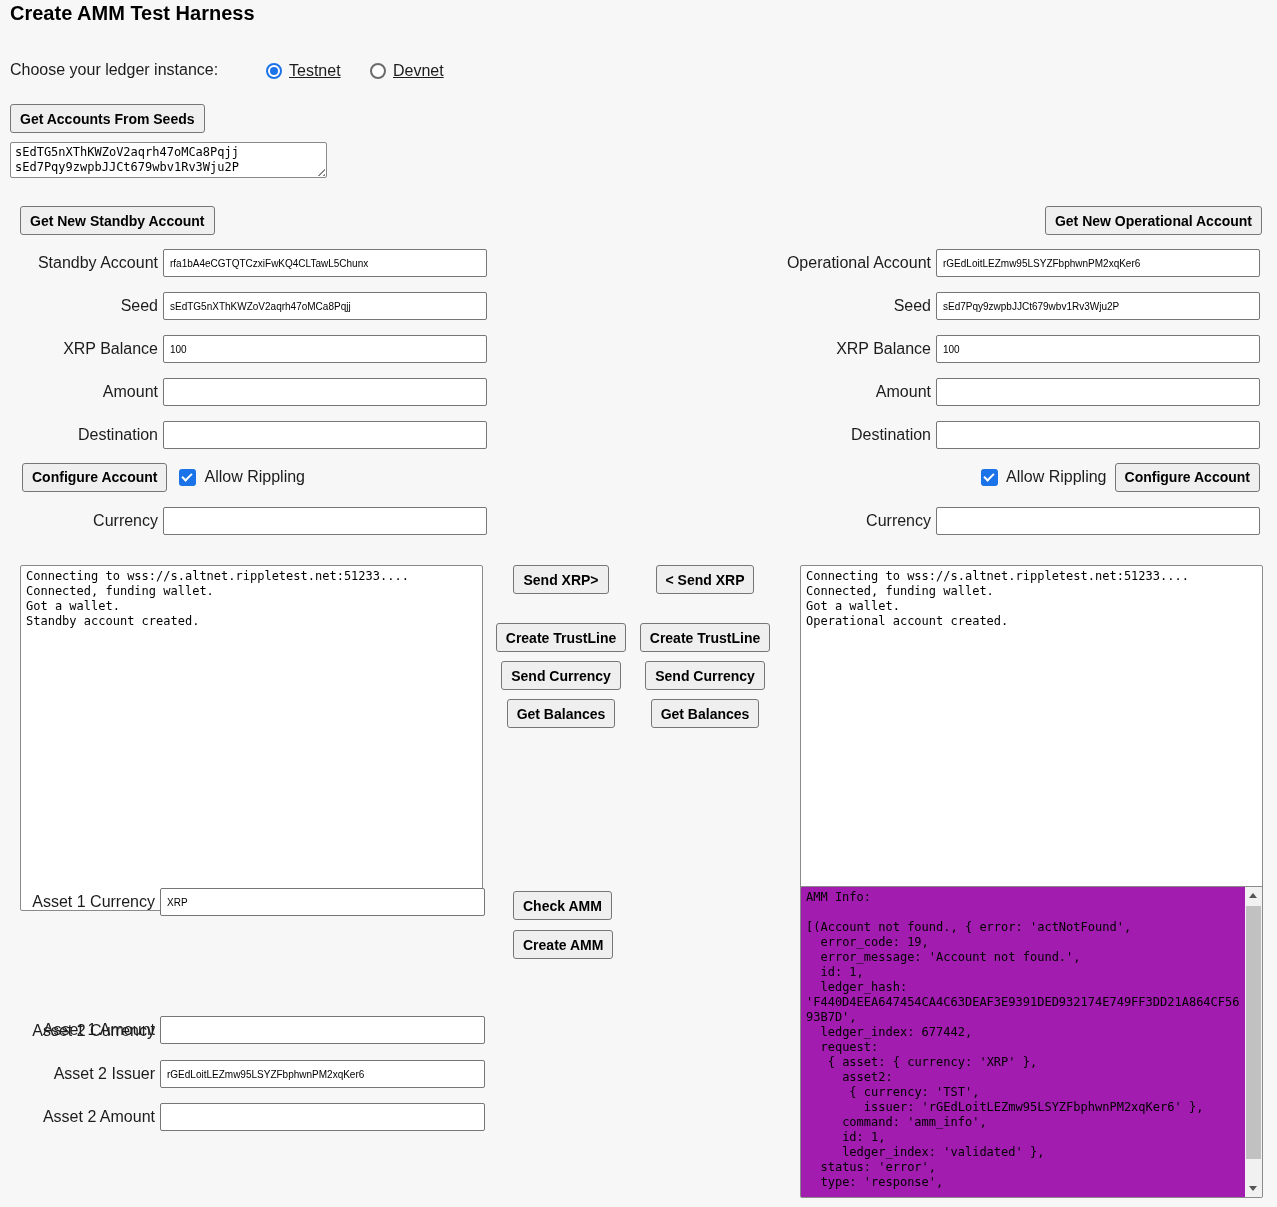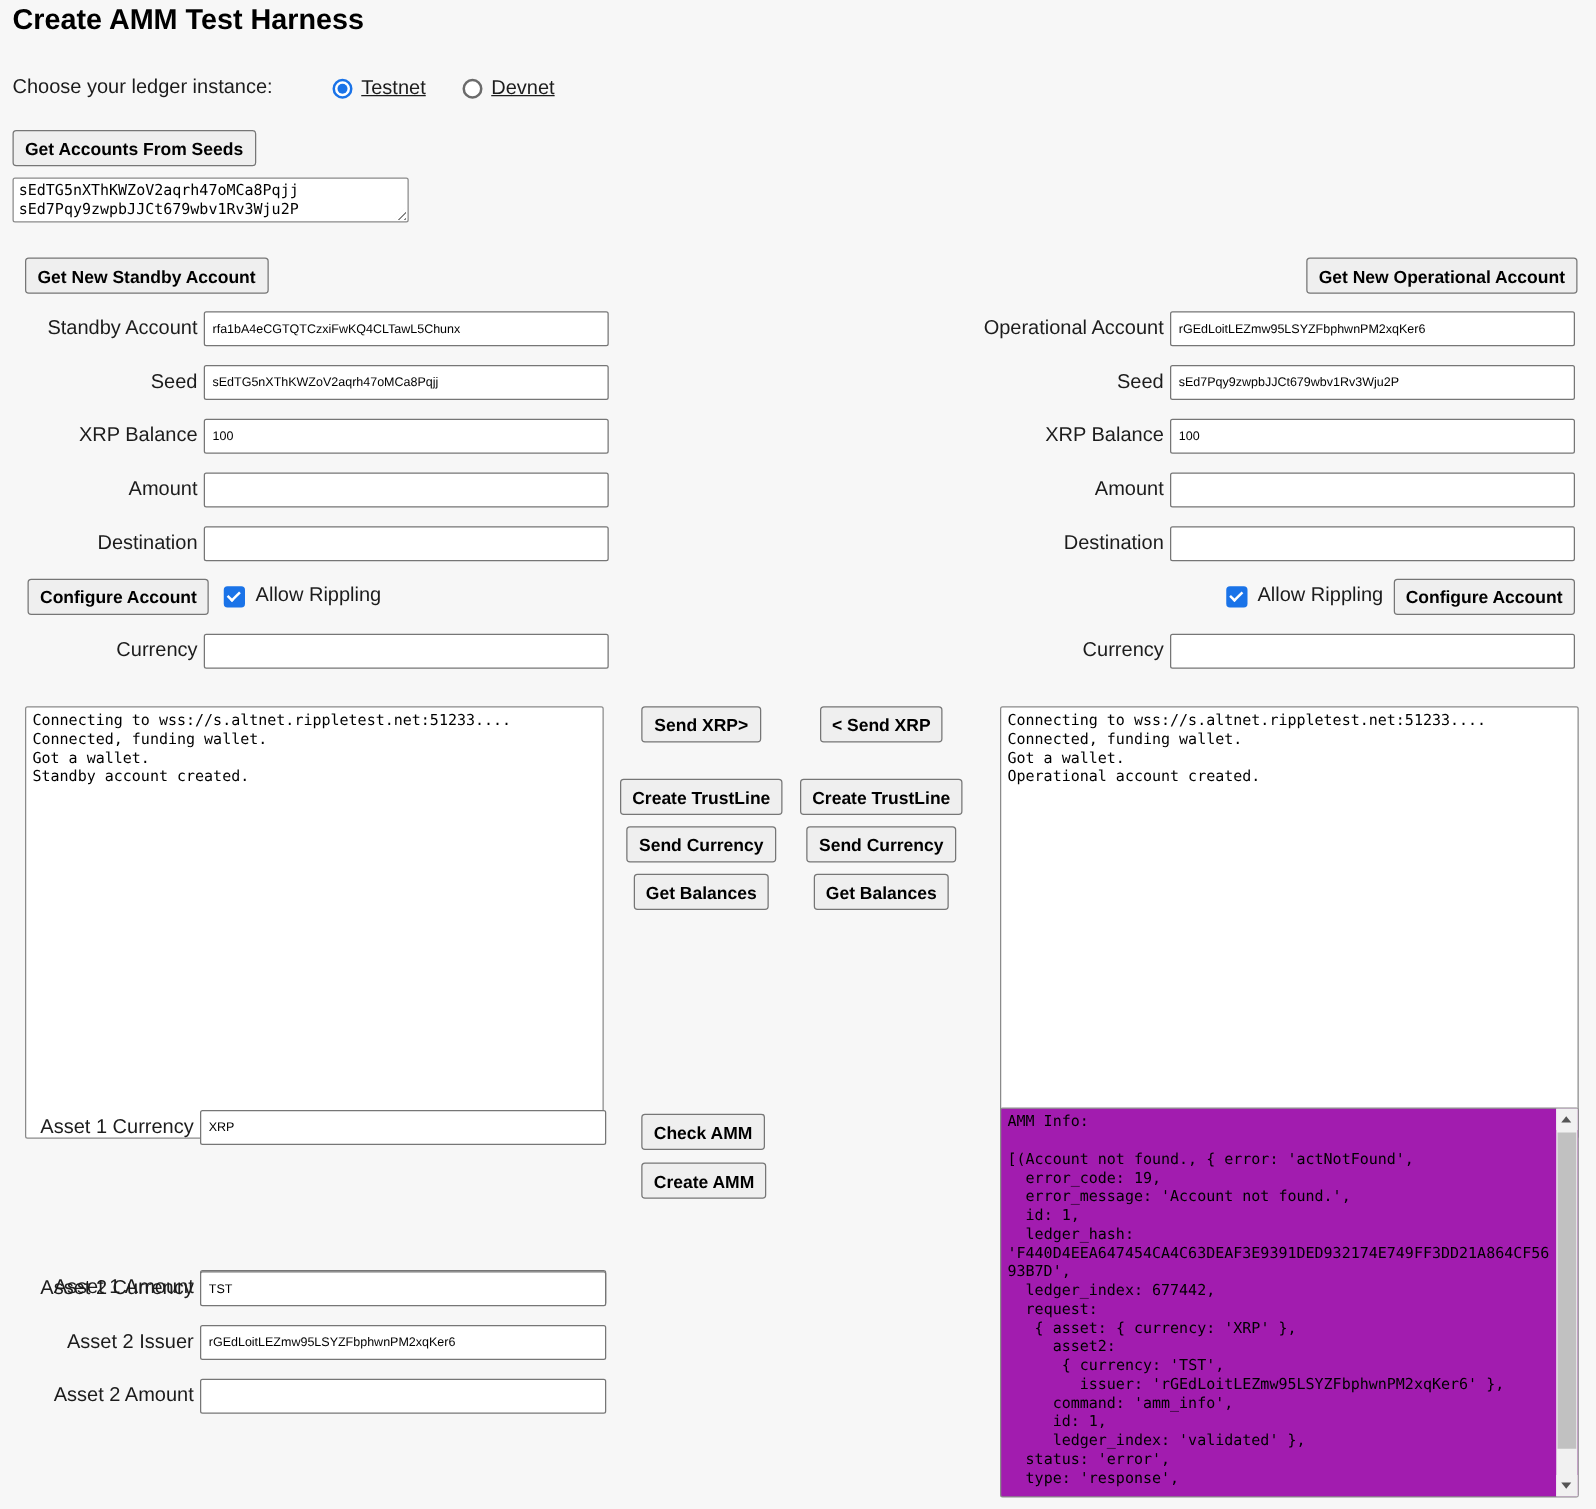--- a/index.html
+++ b/index.html
@@ -1,19 +1,19 @@
 <!DOCTYPE html>
 <html><head>
 <meta charset="utf-8">
 <style>
   html,body{margin:0;padding:0;background:#f7f7f7;}
   .page{position:relative;width:1277px;height:1207px;background:#f7f7f7;overflow:hidden;
         font-family:"Liberation Sans",sans-serif;color:#1c1c1c;}
   .abs{position:absolute;}
-  h1.title{position:absolute;left:10px;top:2px;margin:0;font-size:23px;font-weight:bold;color:#000;}
+  h1.title{position:absolute;left:10px;top:2px;margin:0;font-size:20px;font-weight:bold;color:#000;}
   .field-label{font-size:16px;color:#1c1c1c;white-space:nowrap;}
   .row{position:absolute;height:28px;display:flex;align-items:center;}
   .lw158{width:158px;text-align:right;padding-right:5px;flex:none;}
   .lw161{width:161px;text-align:right;padding-right:5px;flex:none;}
   .lw155{width:155px;text-align:right;padding-right:5px;flex:none;}
   .tbox{height:28px;box-sizing:border-box;border:1px solid #767676;border-radius:2px;background:#fff;
         font-size:10px;font-family:"Liberation Sans",sans-serif;padding:2px 6px;color:#000;}
   .w324{width:324px;}
   .w325{width:325px;}
   .btn{background:#efefef;border:1px solid #767676;border-radius:3px;
@@ -168,21 +168,20 @@
   <div class="row" style="top:888px;left:0;">
     <span class="field-label lw155">Asset 1 Currency</span>
     <input class="tbox w325" value="XRP" style="">
   </div>
   <div class="row" style="top:1016px;left:0;">
     <span class="field-label lw155">Asset 1 Amount</span>
     <input class="tbox w325" value="" style="">
   </div>
   <div class="row" style="top:1017px;left:0;">
     <span class="field-label lw155">Asset 2 Currency</span>
-    <input class="tbox w325" value="TST" style="">
   </div>
   <div class="row" style="top:1060px;left:0;">
     <span class="field-label lw155">Asset 2 Issuer</span>
     <input class="tbox w325" value="rGEdLoitLEZmw95LSYZFbphwnPM2xqKer6" style="">
   </div>
   <div class="row" style="top:1103px;left:0;">
     <span class="field-label lw155">Asset 2 Amount</span>
     <input class="tbox w325" value="" style="">
   </div>
 

